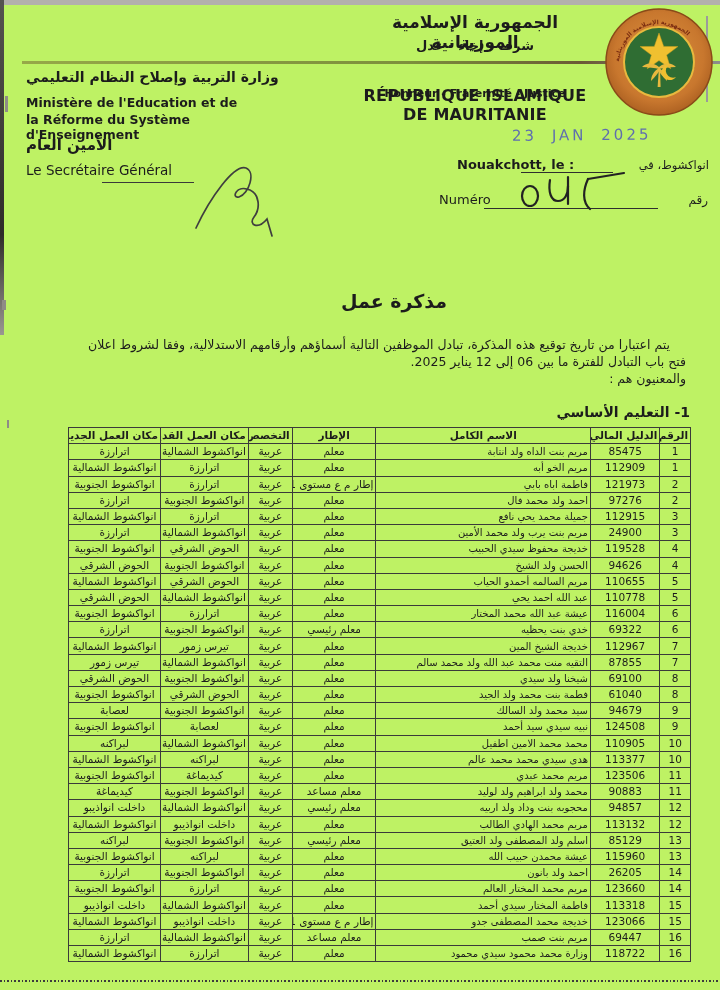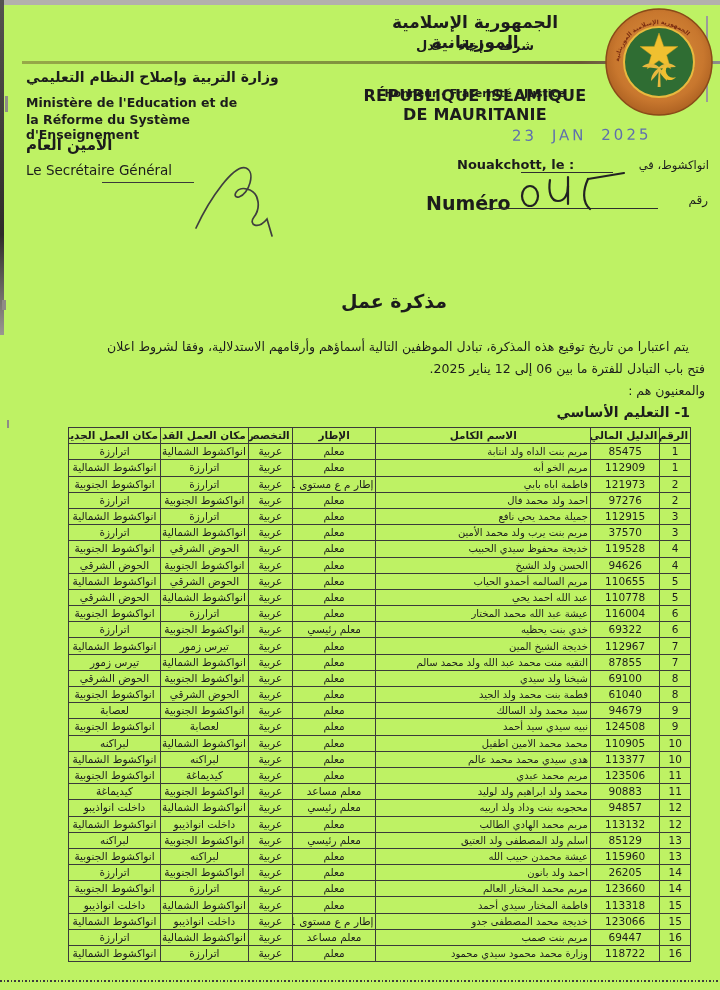--- a/index.html
+++ b/index.html
@@ -35,29 +35,29 @@
   .sg-underline{position:absolute;left:102px;top:182px;width:92px;height:0;border-bottom:1.5px solid #3a3a3a;}
   .signature{position:absolute;left:188px;top:156px;width:100px;height:88px;}
   .seal{position:absolute;left:604px;top:7px;width:110px;height:110px;}
   
   .date-stamp{position:absolute;left:512px;top:126px;width:160px;
     font-size:15px;letter-spacing:3px;word-spacing:7px;color:#5f6fae;
     transform:rotate(-.6deg);font-weight:500;}
   .nk-fr{position:absolute;left:437px;top:157px;font-size:13px;font-weight:600;margin-left:20px;}
   .nk-line{position:absolute;left:521px;top:172px;width:92px;border-bottom:1.5px solid #2e2e2e;}
   .nk-ar{position:absolute;left:621px;top:158px;width:88px;text-align:right;font-size:11.5px;direction:rtl;}
-  .num-fr{position:absolute;left:426px;top:192px;font-size:19px;font-weight:700;}
+  .num-fr{position:absolute;left:439px;top:192px;font-size:13px;font-weight:400;}
   .num-line{position:absolute;left:484px;top:208px;width:174px;border-bottom:1.5px solid #2e2e2e;}
   .num-ar{position:absolute;left:666px;top:193px;width:42px;font-size:12px;direction:rtl;}
   .num-value{position:absolute;left:512px;top:166px;width:118px;height:48px;}
   
   .memo-title{position:absolute;left:0;top:290px;width:720px;text-align:center;
     font-size:19px;font-weight:bold;direction:rtl;padding-left:34px;}
-  .memo-par{position:absolute;left:99px;top:336px;width:606px;direction:rtl;
-    text-align:right;font-size:12.5px;line-height:22px;}
+  .memo-par{position:absolute;left:80px;top:336px;width:606px;direction:rtl;
+    text-align:right;font-size:12.5px;line-height:17px;}
   .memo-par .indent{text-indent:16px;}
   .section-heading{position:absolute;right:30px;top:404px;font-size:14px;
     font-weight:bold;direction:rtl;}
   
   .memo-table{position:absolute;left:68px;top:427px;width:623px;direction:rtl;
     border-collapse:collapse;table-layout:fixed;}
   .memo-table th,.memo-table td{border:1px solid #3a3a3a;padding:0 2px;
     font-size:10.5px;line-height:11px;text-align:center;overflow:hidden;
     white-space:nowrap;height:15.2px;}
   .memo-table th{font-weight:bold;font-size:10.5px;}
@@ -208,21 +208,21 @@
           <td class="cell-num">3</td>
           <td class="cell-id">112915</td>
           <td class="cell-name">جميلة محمد يحي نافع</td>
           <td class="cell-cadre">معلم</td>
           <td class="cell-spec">عربية</td>
           <td class="cell-old">اترارزة</td>
           <td class="cell-new">انواكشوط الشمالية</td>
         </tr>
         <tr>
           <td class="cell-num">3</td>
-          <td class="cell-id">37570</td>
+          <td class="cell-id">24900</td>
           <td class="cell-name">مريم بنت يرب ولد محمد الأمين</td>
           <td class="cell-cadre">معلم</td>
           <td class="cell-spec">عربية</td>
           <td class="cell-old">انواكشوط الشمالية</td>
           <td class="cell-new">اترارزة</td>
         </tr>
         <tr>
           <td class="cell-num">4</td>
           <td class="cell-id">119528</td>
           <td class="cell-name">خديجة محفوظ سيدي الحبيب</td>

